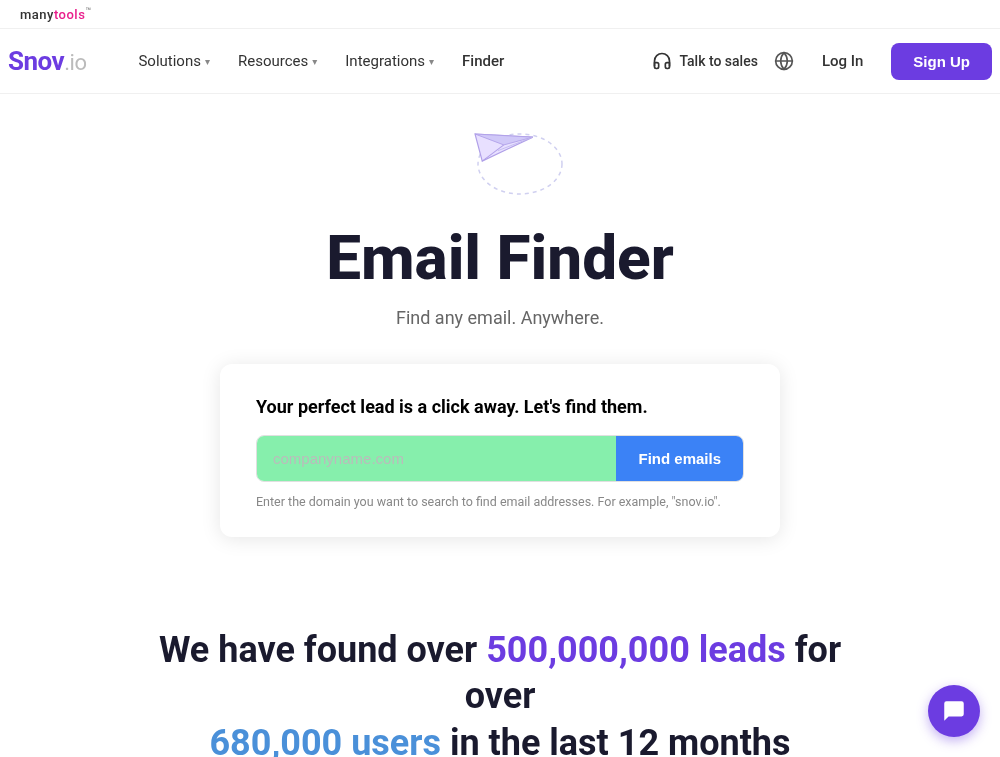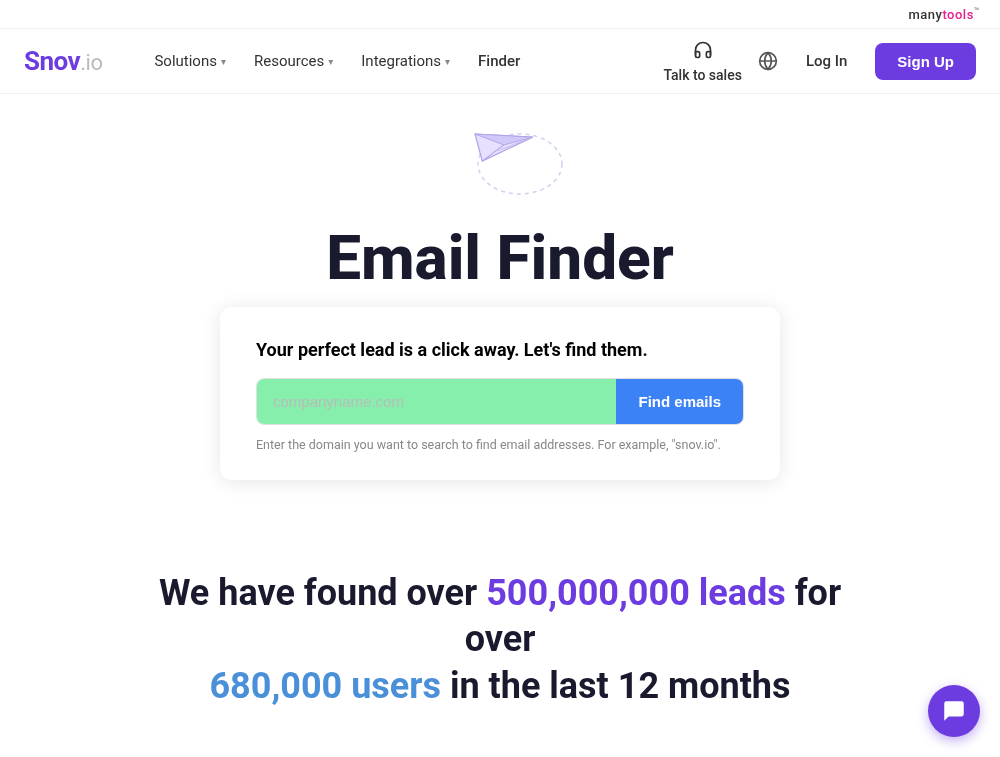--- a/index.html
+++ b/index.html
@@ -8,40 +8,40 @@
       background: #fff;
       color: #1a1a2e;
       width: 1000px;
       min-height: 757px;
       overflow-x: hidden;
     }
 
     
     .top-bar {
       display: flex;
-      justify-content: flex-end;
+      justify-content: flex-start;
       padding: 6px 20px;
       background: #fff;
       border-bottom: 1px solid #f0f0f0;
     }
     .manytools-logo {
       font-size: 13px;
       color: #333;
       font-weight: 500;
       letter-spacing: 0.5px;
     }
     .manytools-logo span.many { color: #333; }
     .manytools-logo span.tools { color: #e91e8c; }
     .manytools-logo sup { font-size: 9px; color: #888; }
 
     
     .navbar {
       display: flex;
       align-items: center;
-      padding: 0 24px;
+      padding: 0 8px;
       height: 65px;
       border-bottom: 1px solid #f0f0f0;
       background: #fff;
     }
     .logo {
       font-size: 26px;
       font-weight: 700;
       color: #6c3ce1;
       margin-right: 40px;
       text-decoration: none;
@@ -86,21 +86,20 @@
       margin-left: auto;
     }
     .talk-to-sales {
       display: flex;
       align-items: center;
       gap: 7px;
       font-size: 14px;
       color: #333;
       cursor: pointer;
       font-weight: 500;
-      flex-direction: column;
     }
     .headset-icon {
       width: 20px;
       height: 20px;
       color: #333;
     }
     .globe-icon {
       width: 20px;
       height: 20px;
       color: #333;
@@ -298,20 +297,21 @@
         <polygon points="0,0 55,18 0,28" fill="#e8e0ff" stroke="#b0a0e8" stroke-width="1.2"></polygon>
         <polygon points="0,0 55,18 25,18" fill="#d0c8f8" stroke="#b0a0e8" stroke-width="0.8"></polygon>
         <line x1="0" y1="28" x2="25" y2="18" stroke="#b0a0e8" stroke-width="1"></line>
 
         <line x1="18" y1="22" x2="55" y2="18" stroke="#c0b8ee" stroke-width="0.8"></line>
       </g>
     </svg>
   </div>
 
   <h1 class="hero-title">Email Finder</h1>
+  <p class="hero-subtitle">Find any email. Anywhere.</p>
 
   <div class="search-card">
     <p class="search-card-title">Your perfect lead is a click away. Let's find them.</p>
     <div class="search-row">
       <input type="text" class="search-input" placeholder="companyname.com" style="">
       <button class="find-emails-btn">Find emails</button>
     </div>
     <p class="search-hint">Enter the domain you want to search to find email addresses. For example, "snov.io".</p>
   </div>
 </section>

